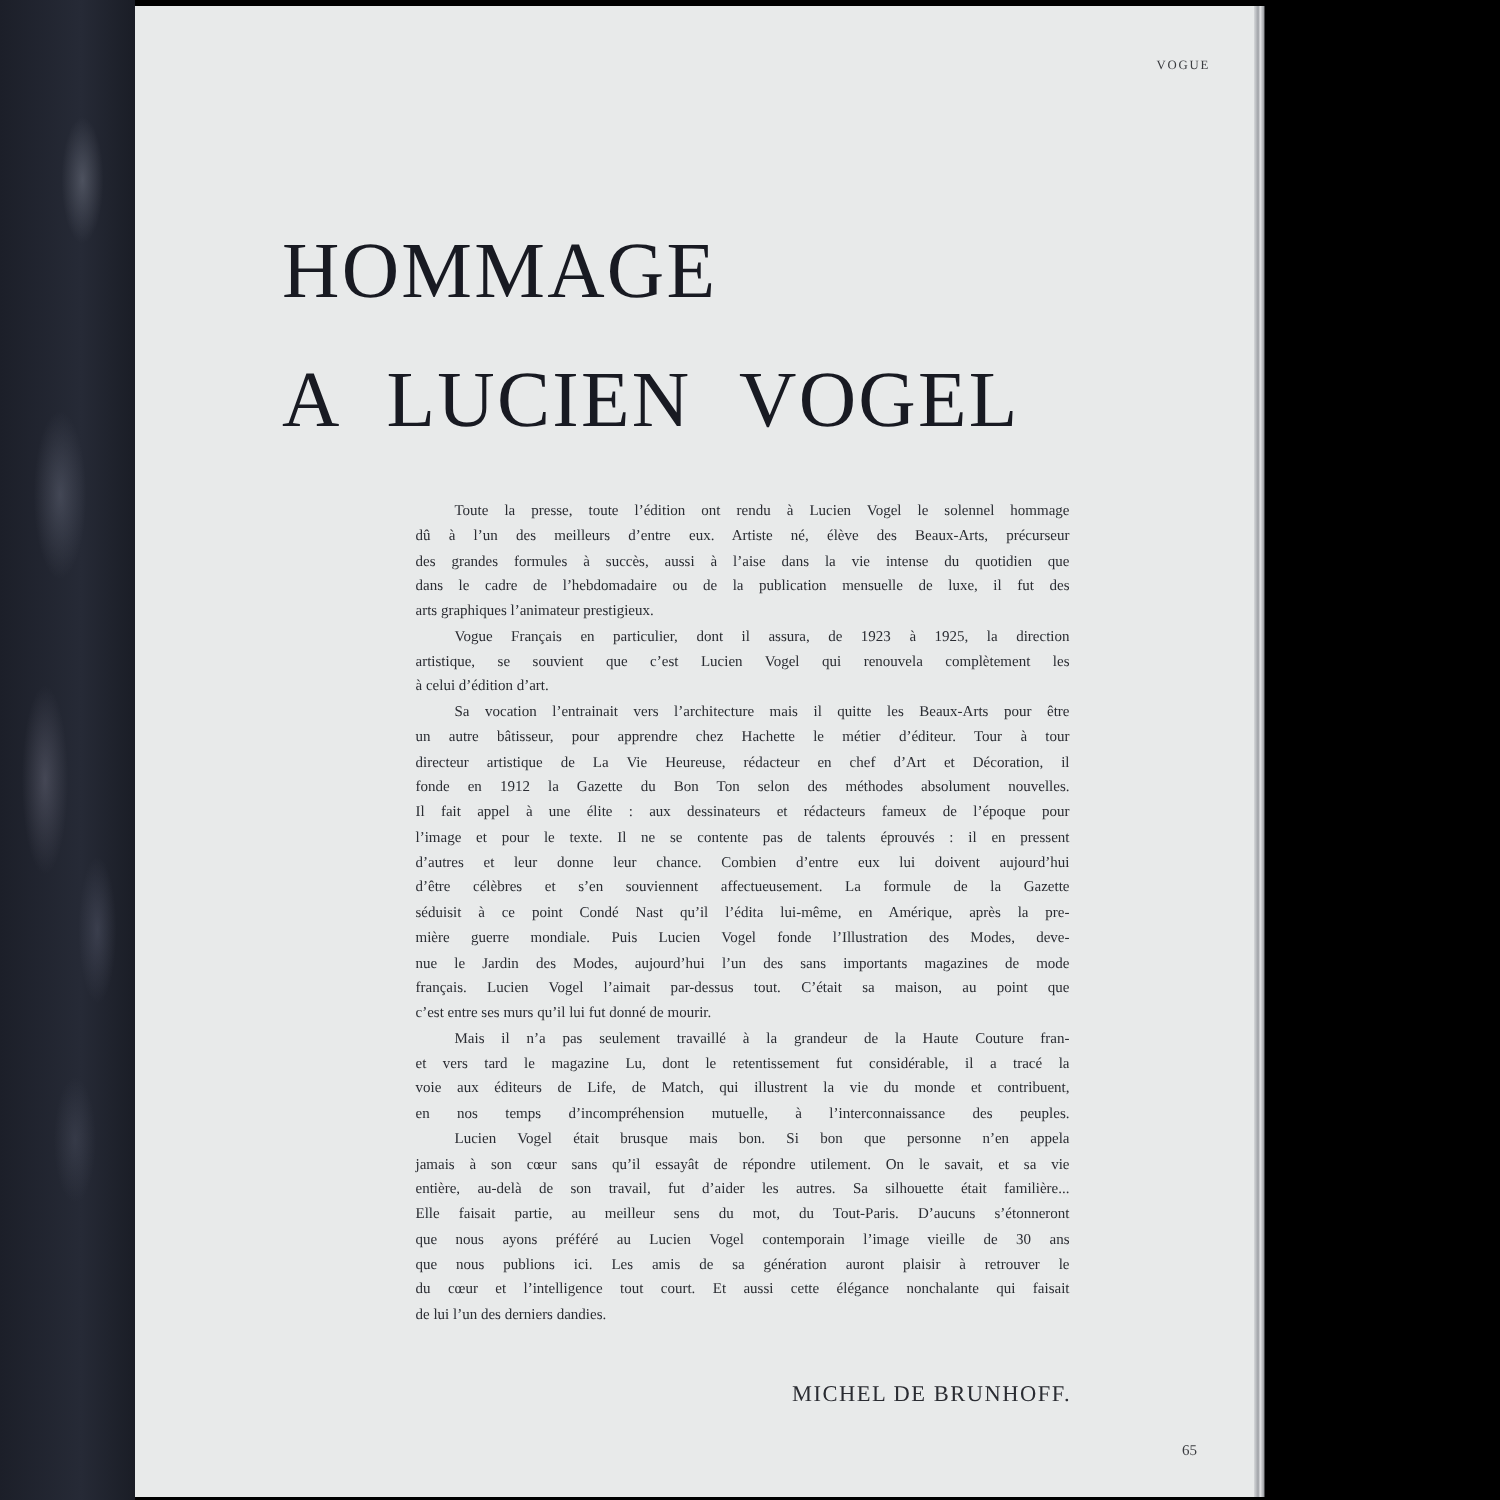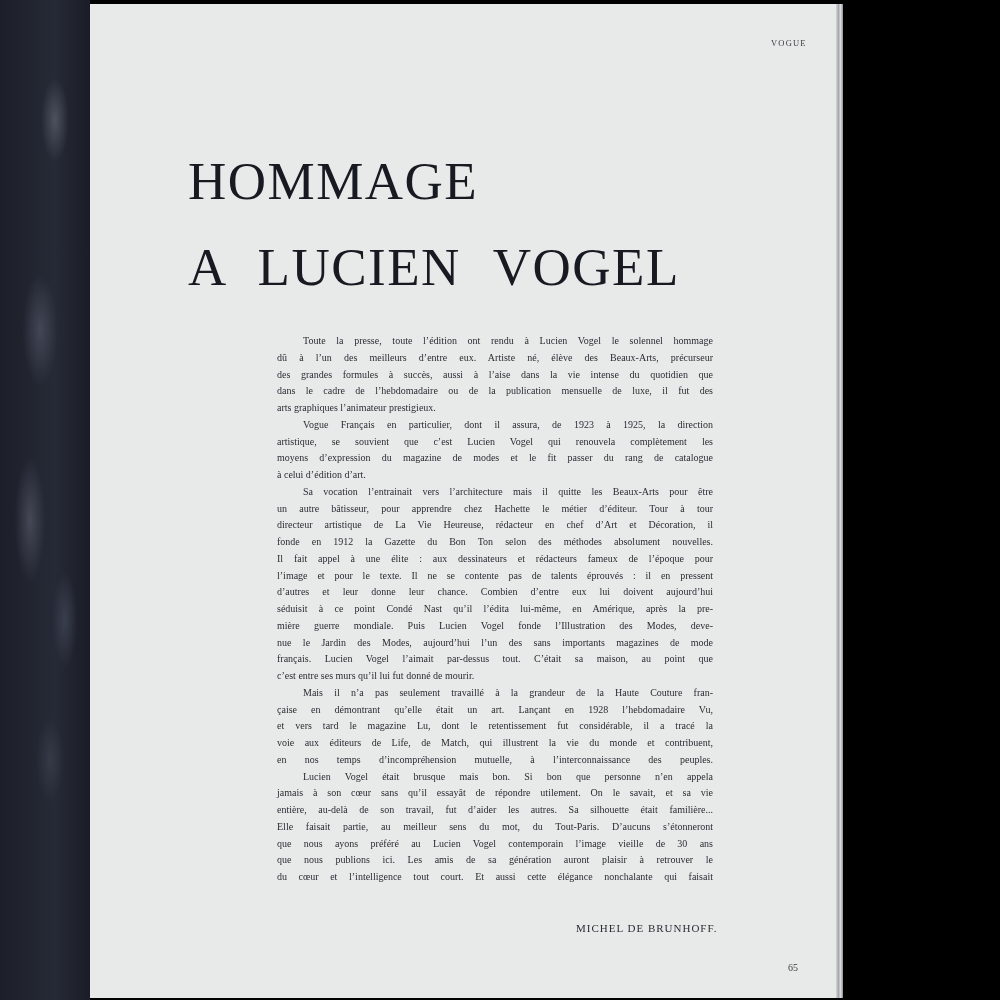--- a/index.html
+++ b/index.html
@@ -50,21 +50,21 @@
       font-size: 10px; line-height: 16.75px; color: #2a2c32;
     }
     .ln {
       display: block; text-align: justify; text-align-last: justify;
       white-space: nowrap; overflow: visible; height: 16.75px;
     }
     .ln.ind { padding-left: 26px; }
     .ln.last { text-align-last: left; }
     .signature {
       position: absolute; left: 528px; top: 922px;
-      font-size: 11px; letter-spacing: 1px; color: #2a2c32; margin-left: 48px;
+      font-size: 15px; letter-spacing: 1px; color: #2a2c32;
     }
     .caption {
       position: absolute; left: 105px; top: 1008px;
       font-size: 7.5px; letter-spacing: 0.6px; color: #2a2c32;
     }
     .page-number {
       position: absolute; left: 788px; top: 962px;
       font-size: 10px; color: #3a3c40;
     }
   </style>
@@ -84,45 +84,45 @@
 </h1>
 
 <div class="body-text">
   <span class="ln ind">Toute la presse, toute l’édition ont rendu à Lucien Vogel le solennel hommage</span>
   <span class="ln">dû à l’un des meilleurs d’entre eux. Artiste né, élève des Beaux-Arts, précurseur</span>
   <span class="ln">des grandes formules à succès, aussi à l’aise dans la vie intense du quotidien que</span>
   <span class="ln">dans le cadre de l’hebdomadaire ou de la publication mensuelle de luxe, il fut des</span>
   <span class="ln last">arts graphiques l’animateur prestigieux.</span>
   <span class="ln ind">Vogue Français en particulier, dont il assura, de 1923 à 1925, la direction</span>
   <span class="ln">artistique, se souvient que c’est Lucien Vogel qui renouvela complètement les</span>
-  <span class="ln">moyens d’expression du magazine de modes et le fit passer du rang de catalogue</span>
   <span class="ln last">à celui d’édition d’art.</span>
   <span class="ln ind">Sa vocation l’entrainait vers l’architecture mais il quitte les Beaux-Arts pour être</span>
   <span class="ln">un autre bâtisseur, pour apprendre chez Hachette le métier d’éditeur. Tour à tour</span>
   <span class="ln">directeur artistique de La Vie Heureuse, rédacteur en chef d’Art et Décoration, il</span>
   <span class="ln">fonde en 1912 la Gazette du Bon Ton selon des méthodes absolument nouvelles.</span>
   <span class="ln">Il fait appel à une élite : aux dessinateurs et rédacteurs fameux de l’époque pour</span>
   <span class="ln">l’image et pour le texte. Il ne se contente pas de talents éprouvés : il en pressent</span>
   <span class="ln">d’autres et leur donne leur chance. Combien d’entre eux lui doivent aujourd’hui</span>
+  <span class="ln">d’être célèbres et s’en souviennent affectueusement. La formule de la Gazette</span>
   <span class="ln">séduisit à ce point Condé Nast qu’il l’édita lui-même, en Amérique, après la pre-</span>
   <span class="ln">mière guerre mondiale. Puis Lucien Vogel fonde l’Illustration des Modes, deve-</span>
   <span class="ln">nue le Jardin des Modes, aujourd’hui l’un des sans importants magazines de mode</span>
   <span class="ln">français. Lucien Vogel l’aimait par-dessus tout. C’était sa maison, au point que</span>
   <span class="ln last">c’est entre ses murs qu’il lui fut donné de mourir.</span>
   <span class="ln ind">Mais il n’a pas seulement travaillé à la grandeur de la Haute Couture fran-</span>
-  <span class="ln">çaise en démontrant qu’elle était un art. Lançant en 1928 l’hebdomadaire Vu,</span>
   <span class="ln">et vers tard le magazine Lu, dont le retentissement fut considérable, il a tracé la</span>
   <span class="ln">voie aux éditeurs de Life, de Match, qui illustrent la vie du monde et contribuent,</span>
   <span class="ln">en nos temps d’incompréhension mutuelle, à l’interconnaissance des peuples.</span>
   <span class="ln ind">Lucien Vogel était brusque mais bon. Si bon que personne n’en appela</span>
   <span class="ln">jamais à son cœur sans qu’il essayât de répondre utilement. On le savait, et sa vie</span>
   <span class="ln">entière, au-delà de son travail, fut d’aider les autres. Sa silhouette était familière...</span>
   <span class="ln">Elle faisait partie, au meilleur sens du mot, du Tout-Paris. D’aucuns s’étonneront</span>
   <span class="ln">que nous ayons préféré au Lucien Vogel contemporain l’image vieille de 30 ans</span>
   <span class="ln">que nous publions ici. Les amis de sa génération auront plaisir à retrouver le</span>
   <span class="ln">du cœur et l’intelligence tout court. Et aussi cette élégance nonchalante qui faisait</span>
+  <span class="ln last">de lui l’un des derniers dandies.</span>
 </div>
 
 <div class="signature">MICHEL DE BRUNHOFF.</div>
 
 <div class="caption">LUCIEN VOGEL EN 1925 PHOTOGRAPHIÉ PAR STEICHEN</div>
 
 <div class="page-number">65</div>
 
 </body></html>

